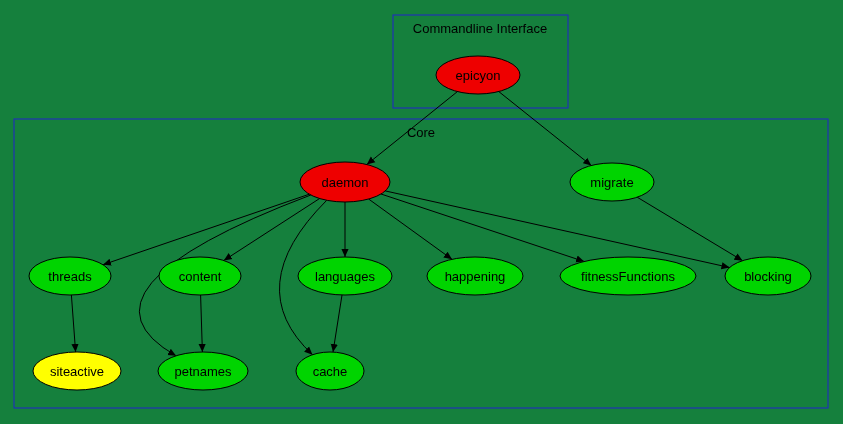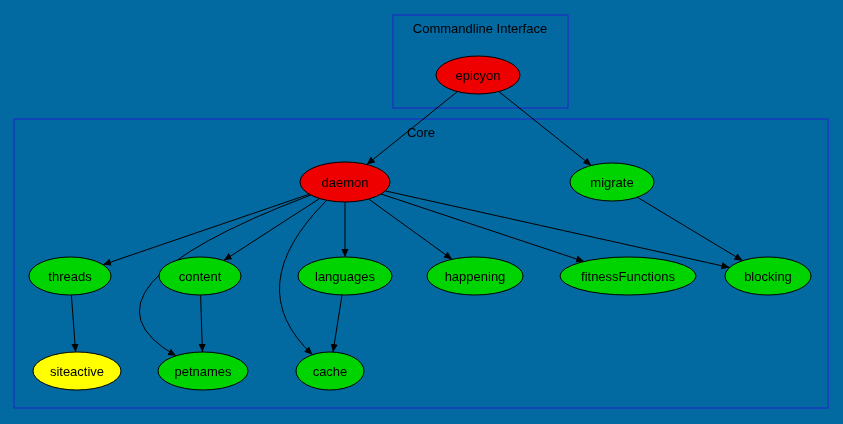--- a/index.html
+++ b/index.html
@@ -4,21 +4,21 @@
 <style>
   html, body {
     margin: 0;
     padding: 0;
     background: #ffffff;
   }
   .diagram-wrap {
     width: 843px;
     height: 424px;
     position: relative;
-    background: #0369a1;
+    background: #15803d;
     overflow: hidden;
   }
   .lbl {
     font-family: "Liberation Sans", "DejaVu Sans", sans-serif;
     font-size: 13px;
     fill: #000000;
   }
   .cluster-lbl {
     font-family: "Liberation Sans", "DejaVu Sans", sans-serif;
     font-size: 13px;

